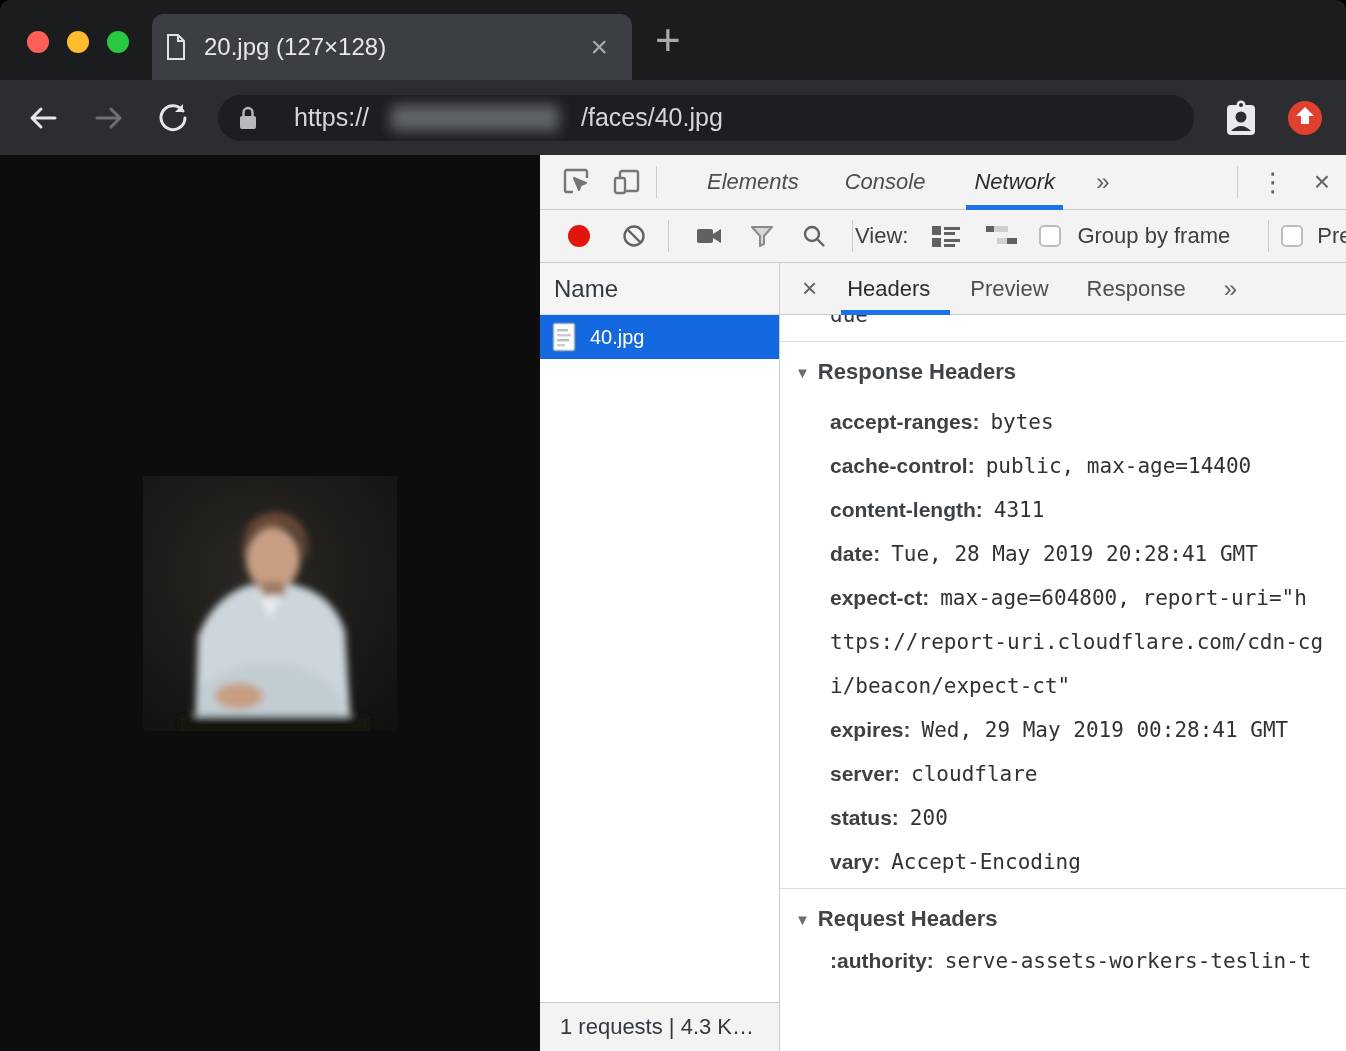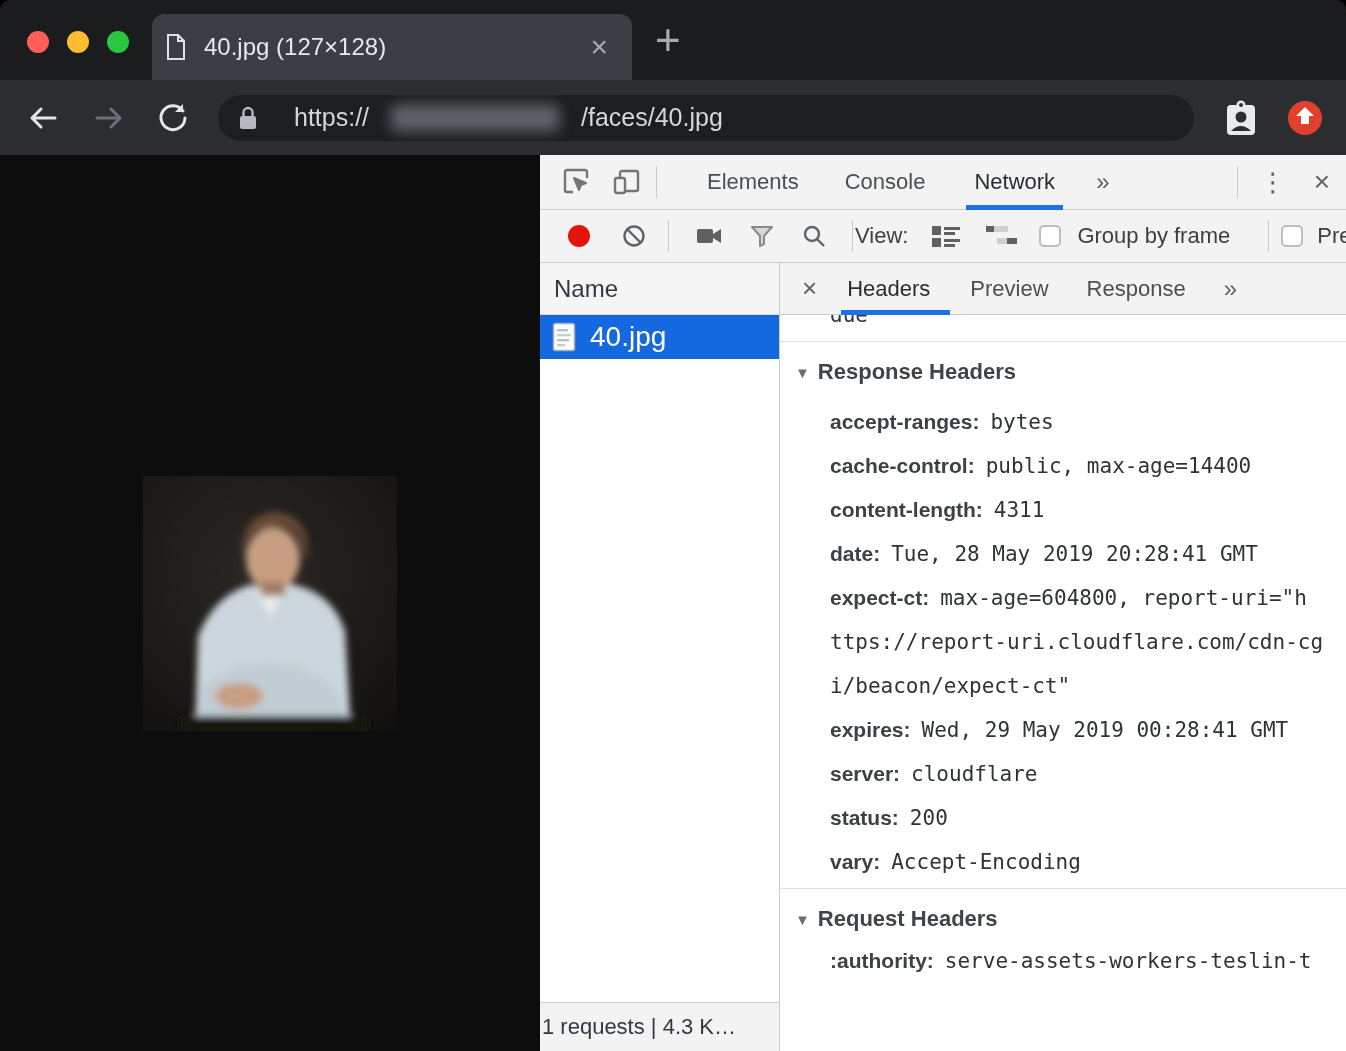--- a/index.html
+++ b/index.html
@@ -36,44 +36,44 @@
   .main{position:absolute;top:155px;left:0;width:1346px;height:896px;display:flex;}
   .page{width:540px;height:100%;background:#0d0d0d;position:relative;flex:none;}
   .photo{position:absolute;left:143px;top:321px;width:254px;height:255px;}
 
   
   .devtools{flex:1;min-width:0;background:#fff;display:flex;flex-direction:column;color:#303942;}
   .vsep{width:1px;height:32px;background:#ccc;flex:none;}
   .dt-tabs{height:55px;flex:none;background:#f3f3f3;border-bottom:1px solid #ccc;box-sizing:border-box;
            display:flex;align-items:center;font-size:22px;color:#4a4f54;}
   .dt-icon{display:flex;align-items:center;color:#757575;}
-  .dt-tab{height:100%;display:flex;align-items:center;position:relative;white-space:nowrap;}
+  .dt-tab{height:100%;display:flex;align-items:center;position:relative;white-space:nowrap;font-style:italic;}
   .dt-tab.active{color:#2a2d30;}
   .dt-tab.active::after{content:"";position:absolute;left:-8px;right:-8px;bottom:-1px;height:5px;
                         background:var(--accent-blue);}
   .dt-more{color:#5f6368;font-size:24px;}
   .kebab{color:#5f6368;font-size:26px;letter-spacing:0;}
   .dt-close{color:#5f6368;font-size:28px;}
 
   .dt-nettb{height:53px;flex:none;background:#f3f3f3;border-bottom:1px solid #ccc;box-sizing:border-box;
             display:flex;align-items:center;font-size:22px;color:#3c4043;white-space:nowrap;overflow:hidden;}
   .record-dot{width:22px;height:22px;border-radius:50%;background:var(--record-red);flex:none;}
   .checkbox{width:22px;height:22px;border:2px solid #bdbdbd;border-radius:5px;background:#fff;
             box-sizing:border-box;flex:none;}
 
   .dt-body{flex:1;display:flex;min-height:0;}
   .dt-left{width:240px;flex:none;border-right:1px solid #ccc;box-sizing:border-box;background:#14b8a6;
            display:flex;flex-direction:column;}
   .col-header{height:52px;flex:none;background:#f5f5f5;border-bottom:1px solid #dadada;box-sizing:border-box;
               display:flex;align-items:center;padding-left:14px;font-size:24px;color:#303942;}
   .req-row{height:44px;flex:none;background:var(--selection-blue);color:#fff;display:flex;align-items:center;
-           padding-left:12px;gap:14px;font-size:28px;}
+           padding-left:12px;gap:14px;font-size:20px;}
   .left-fill{flex:1;background:#fff;}
   .left-status{height:48px;flex:none;border-top:1px solid #ccc;background:#f3f3f3;display:flex;
-               align-items:center;padding-left:2px;font-size:22px;color:#303942;white-space:nowrap;overflow:hidden;}
+               align-items:center;padding-left:20px;font-size:22px;color:#303942;white-space:nowrap;overflow:hidden;}
 
   .dt-right{flex:1;min-width:0;display:flex;flex-direction:column;}
   .subtabs{height:52px;flex:none;background:#f3f3f3;border-bottom:1px solid #ccc;box-sizing:border-box;
            display:flex;align-items:center;font-size:22px;color:#4a4f54;}
   .subtab{height:100%;display:flex;align-items:center;position:relative;white-space:nowrap;}
   .subtab.active{color:#2a2d30;}
   .subtab.active::after{content:"";position:absolute;left:-6px;right:-20px;bottom:-1px;height:5px;
                         background:var(--accent-blue);}
   .subtab-close{color:#5f6368;font-size:26px;margin-left:22px;}
 
@@ -103,21 +103,21 @@
       <span class="light yellow"></span>
       <span class="light green"></span>
     </div>
     <div class="tab">
       <span class="tab-icon">
         <svg width="20" height="26" viewBox="0 0 20 26">
             <path d="M2 1 h10 l6 6 v18 h-16 z" fill="none" stroke="#dfe2e5" stroke-width="2"></path>
             <path d="M12 1 v6 h6" fill="none" stroke="#dfe2e5" stroke-width="2"></path>
           </svg>
       </span>
-      <span class="tab-title">40.jpg (127×128)</span>
+      <span class="tab-title">20.jpg (127×128)</span>
       <span class="tab-close">×</span>
     </div>
     <span class="newtab">+</span>
   </div>
 
   <div class="navbar">
     <span class="nav-btn" style="margin-left:26px">
       <svg width="34" height="34" viewBox="0 0 34 34">
           <path d="M29 17 H7 M15 8 l-9 9 9 9" fill="none" stroke="#e4e6e9" stroke-width="3" stroke-linecap="round" stroke-linejoin="round"></path>
         </svg>

